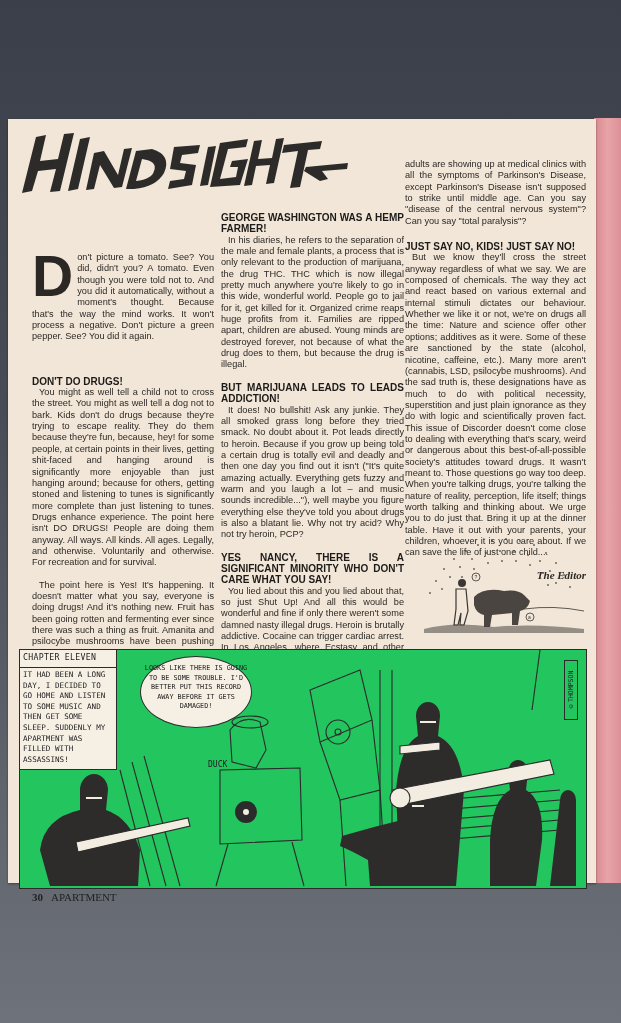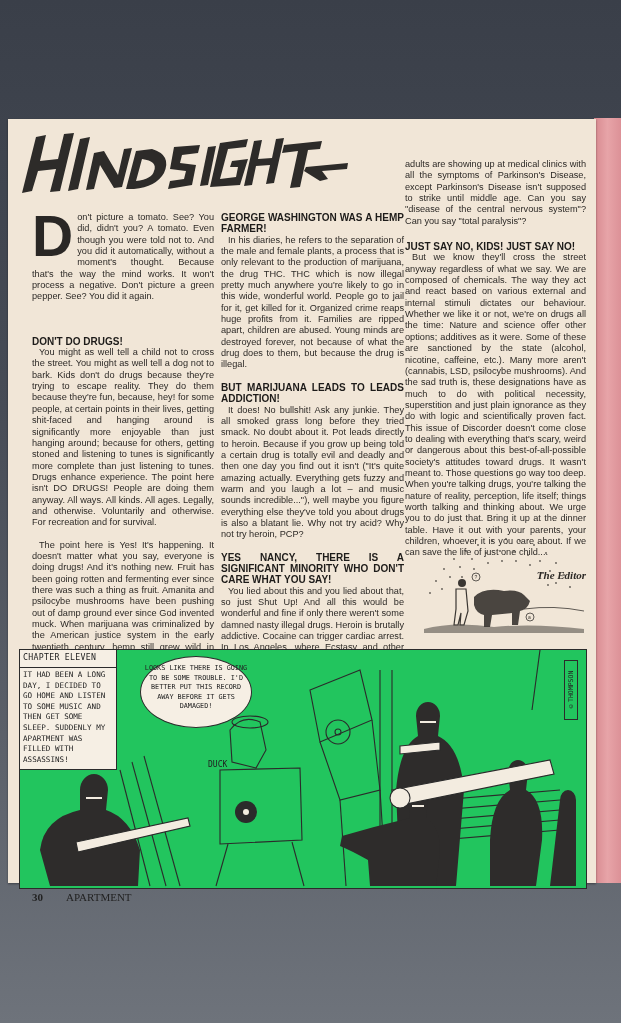--- a/index.html
+++ b/index.html
@@ -25,21 +25,21 @@
     text-align:justify; hyphens:auto;
   }
   .col p { margin:0; text-indent:7px; }
   .col h3 {
     margin:0; font-size:10px; line-height:11.35px; font-weight:bold; color:#1d1b19;
     text-align:justify;
   }
   .c1 { left:24px; top:93px; width:182px; }
   .c2 { left:213px; top:93px; width:183px; }
   .c3 { left:397px; top:5px; width:181px;margin-top:35px; }
-  .intro p { text-indent:0; }
+  .intro p { text-indent:0;margin-top:40px; }
   .dropcap {
     float:left; font-size:57px; line-height:46px; font-weight:bold; color:#2a2725;
     margin:1px 4px 0 0; font-family:"Liberation Sans", sans-serif;
   }
   .gap { height:33px; }
   .gap2 { height:11px; }
   .sig {
     text-align:right; font-family:"Liberation Serif", serif; font-style:italic;
     font-weight:bold; font-size:11px; margin-top:11px;
   }
@@ -67,21 +67,21 @@
     position:absolute; left:544px; top:10px; width:12px; height:58px;
     border:1px solid #2b2b2b; font-size:6.5px; writing-mode:vertical-rl; transform:rotate(180deg);
     text-align:center; line-height:12px; font-family:"DejaVu Sans Mono", monospace; color:#222;
   }
   .duck-label {
     position:absolute; left:188px; top:110px; font-family:"DejaVu Sans Mono", monospace; font-size:8px; color:#222;
   }
   .footer {
     position:absolute; left:24px; top:772px; font-family:"Liberation Serif", serif; font-size:11px; color:#222;
   }
-  .footer b { margin-right:23px; }
+  .footer b { margin-right:8px; }
 </style>
 </head>
 <body>
 
 <div class="spine"></div>
 
 <div class="page">
 
   <svg class="title" viewBox="0 0 330 72">
     <title>HINDSIGHT</title>

